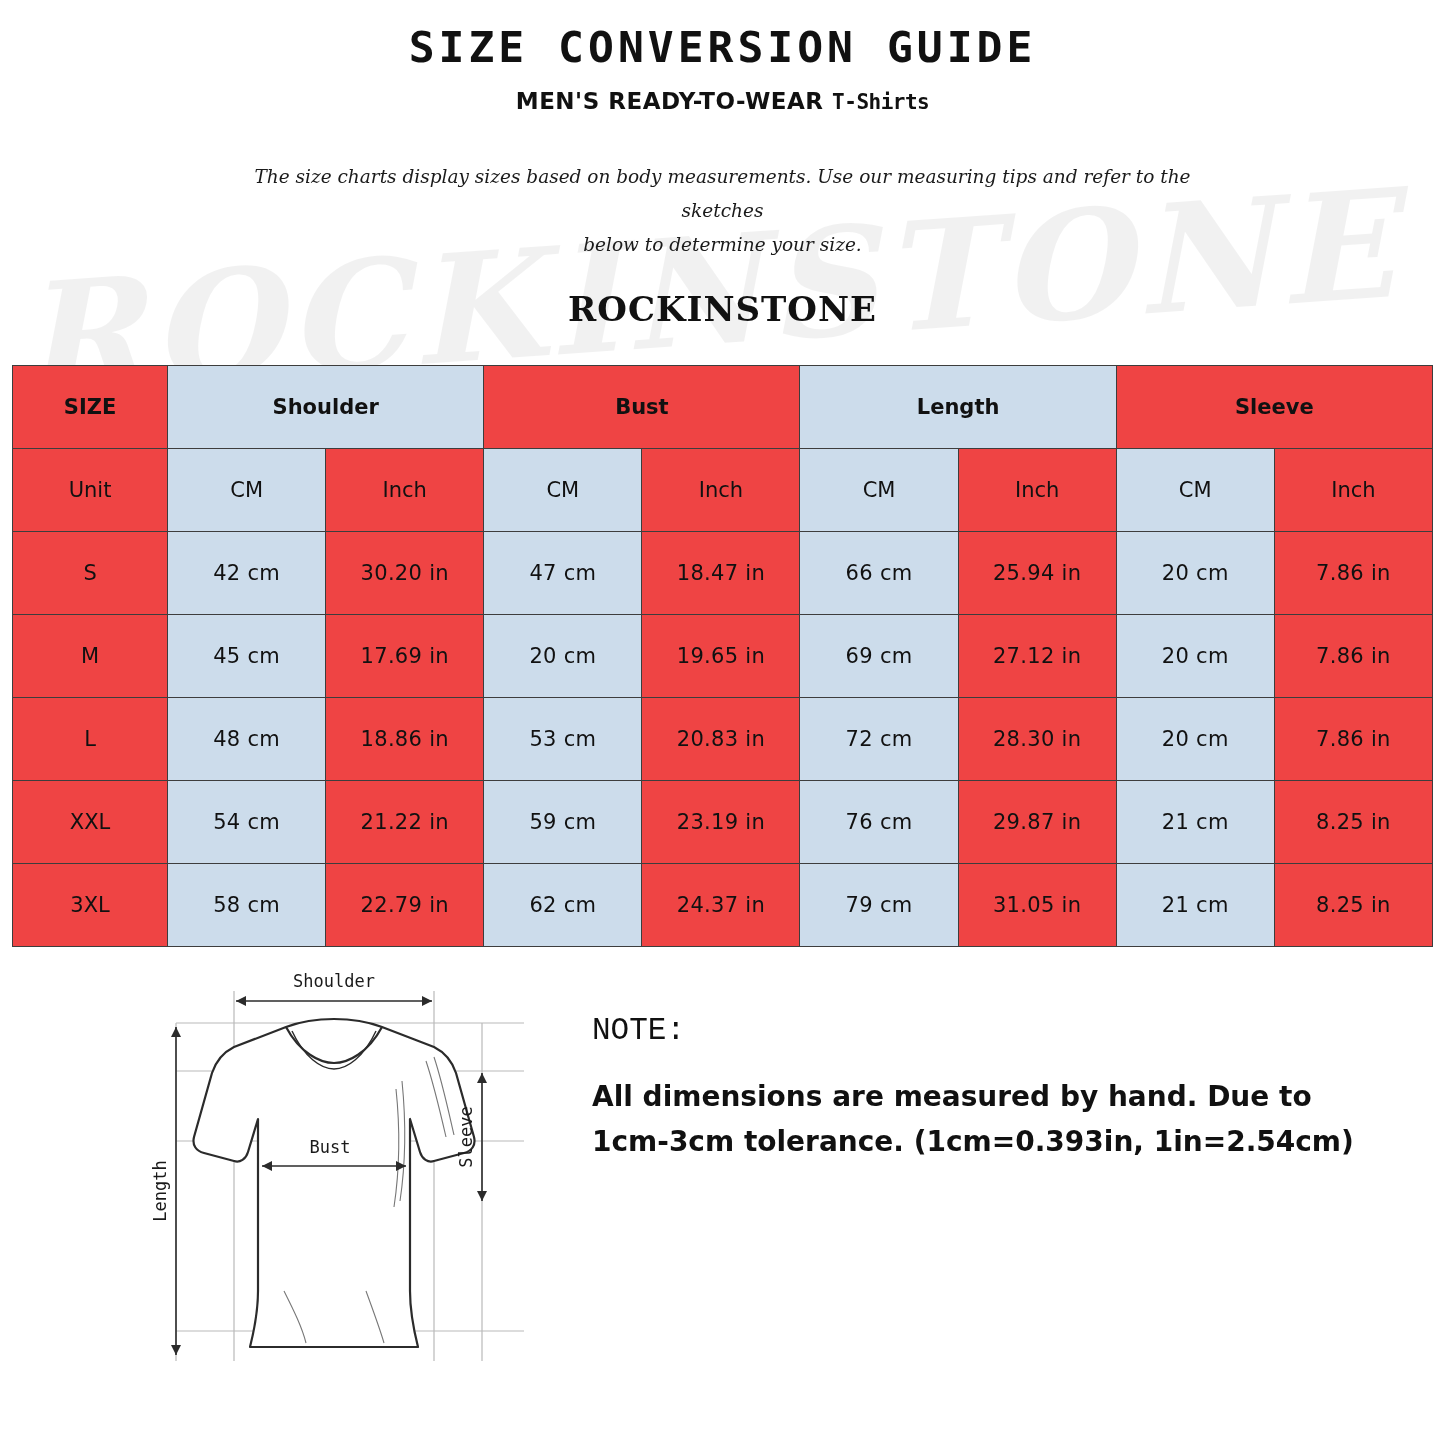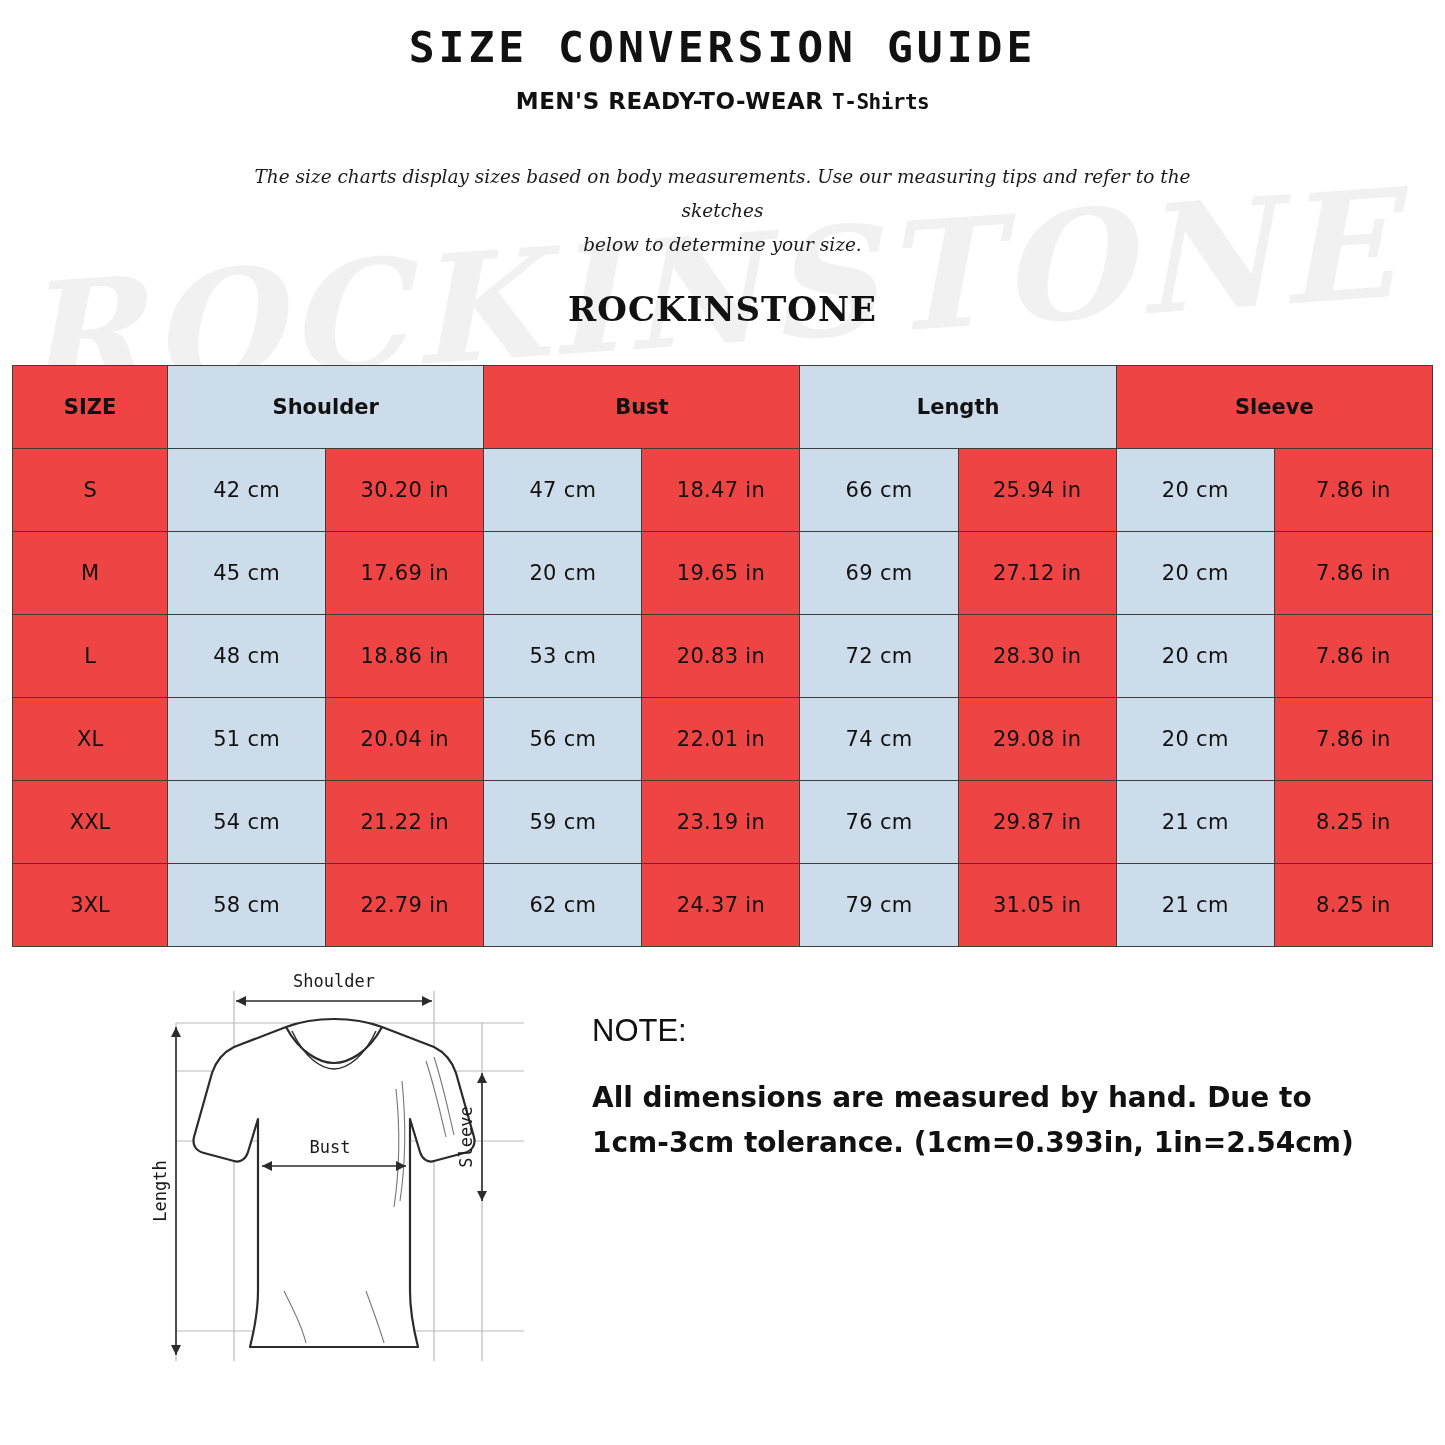--- a/index.html
+++ b/index.html
@@ -132,21 +132,21 @@
     flex: 0 0 420px;
     position: relative;
     margin-left: 122px;
   }
   .note-wrap {
     flex: 1;
     padding-left: 38px;
     padding-top: 52px;
   }
   .note-title {
-    font-family: Liberation Sans, sans-serif;
+    font-family: Liberation Mono, monospace;
     font-size: 31px;
     font-weight: normal;
     color: #111;
     margin-bottom: 26px;
   }
   .note-body {
     font-family: "DejaVu Sans", sans-serif;
     font-size: 28px;
     font-weight: bold;
     line-height: 1.62;
@@ -190,20 +190,31 @@
     <thead>
       <tr class="hdr-row">
         <th class="plain">SIZE</th>
         <th class="tinted" colspan="2">Shoulder</th>
         <th class="plain" colspan="2">Bust</th>
         <th class="tinted" colspan="2">Length</th>
         <th class="plain" colspan="2">Sleeve</th>
       </tr>
     </thead>
     <tbody>
+      <tr class="unit-row">
+        <td class="plain">Unit</td>
+        <td class="tinted">CM</td>
+        <td class="plain">Inch</td>
+        <td class="tinted">CM</td>
+        <td class="plain">Inch</td>
+        <td class="tinted">CM</td>
+        <td class="plain">Inch</td>
+        <td class="tinted">CM</td>
+        <td class="plain">Inch</td>
+      </tr>
 
       <tr>
         <td class="plain">S</td>
         <td class="tinted cell-val">42 cm</td>
         <td class="plain cell-val">30.20  in</td>
         <td class="tinted cell-val">47 cm</td>
         <td class="plain cell-val">18.47  in</td>
         <td class="tinted cell-val">66 cm</td>
         <td class="plain cell-val">25.94  in</td>
         <td class="tinted cell-val">20 cm</td>
@@ -227,31 +238,20 @@
         <td class="tinted cell-val">48 cm</td>
         <td class="plain cell-val">18.86  in</td>
         <td class="tinted cell-val">53 cm</td>
         <td class="plain cell-val">20.83  in</td>
         <td class="tinted cell-val">72 cm</td>
         <td class="plain cell-val">28.30  in</td>
         <td class="tinted cell-val">20 cm</td>
         <td class="plain cell-val">7.86  in</td>
       </tr>
 
-      <tr>
-        <td class="plain">XL</td>
-        <td class="tinted cell-val">51 cm</td>
-        <td class="plain cell-val">20.04  in</td>
-        <td class="tinted cell-val">56 cm</td>
-        <td class="plain cell-val">22.01  in</td>
-        <td class="tinted cell-val">74 cm</td>
-        <td class="plain cell-val">29.08  in</td>
-        <td class="tinted cell-val">20 cm</td>
-        <td class="plain cell-val">7.86  in</td>
-      </tr>
 
       <tr>
         <td class="plain">XXL</td>
         <td class="tinted cell-val">54 cm</td>
         <td class="plain cell-val">21.22  in</td>
         <td class="tinted cell-val">59 cm</td>
         <td class="plain cell-val">23.19  in</td>
         <td class="tinted cell-val">76 cm</td>
         <td class="plain cell-val">29.87  in</td>
         <td class="tinted cell-val">21 cm</td>

